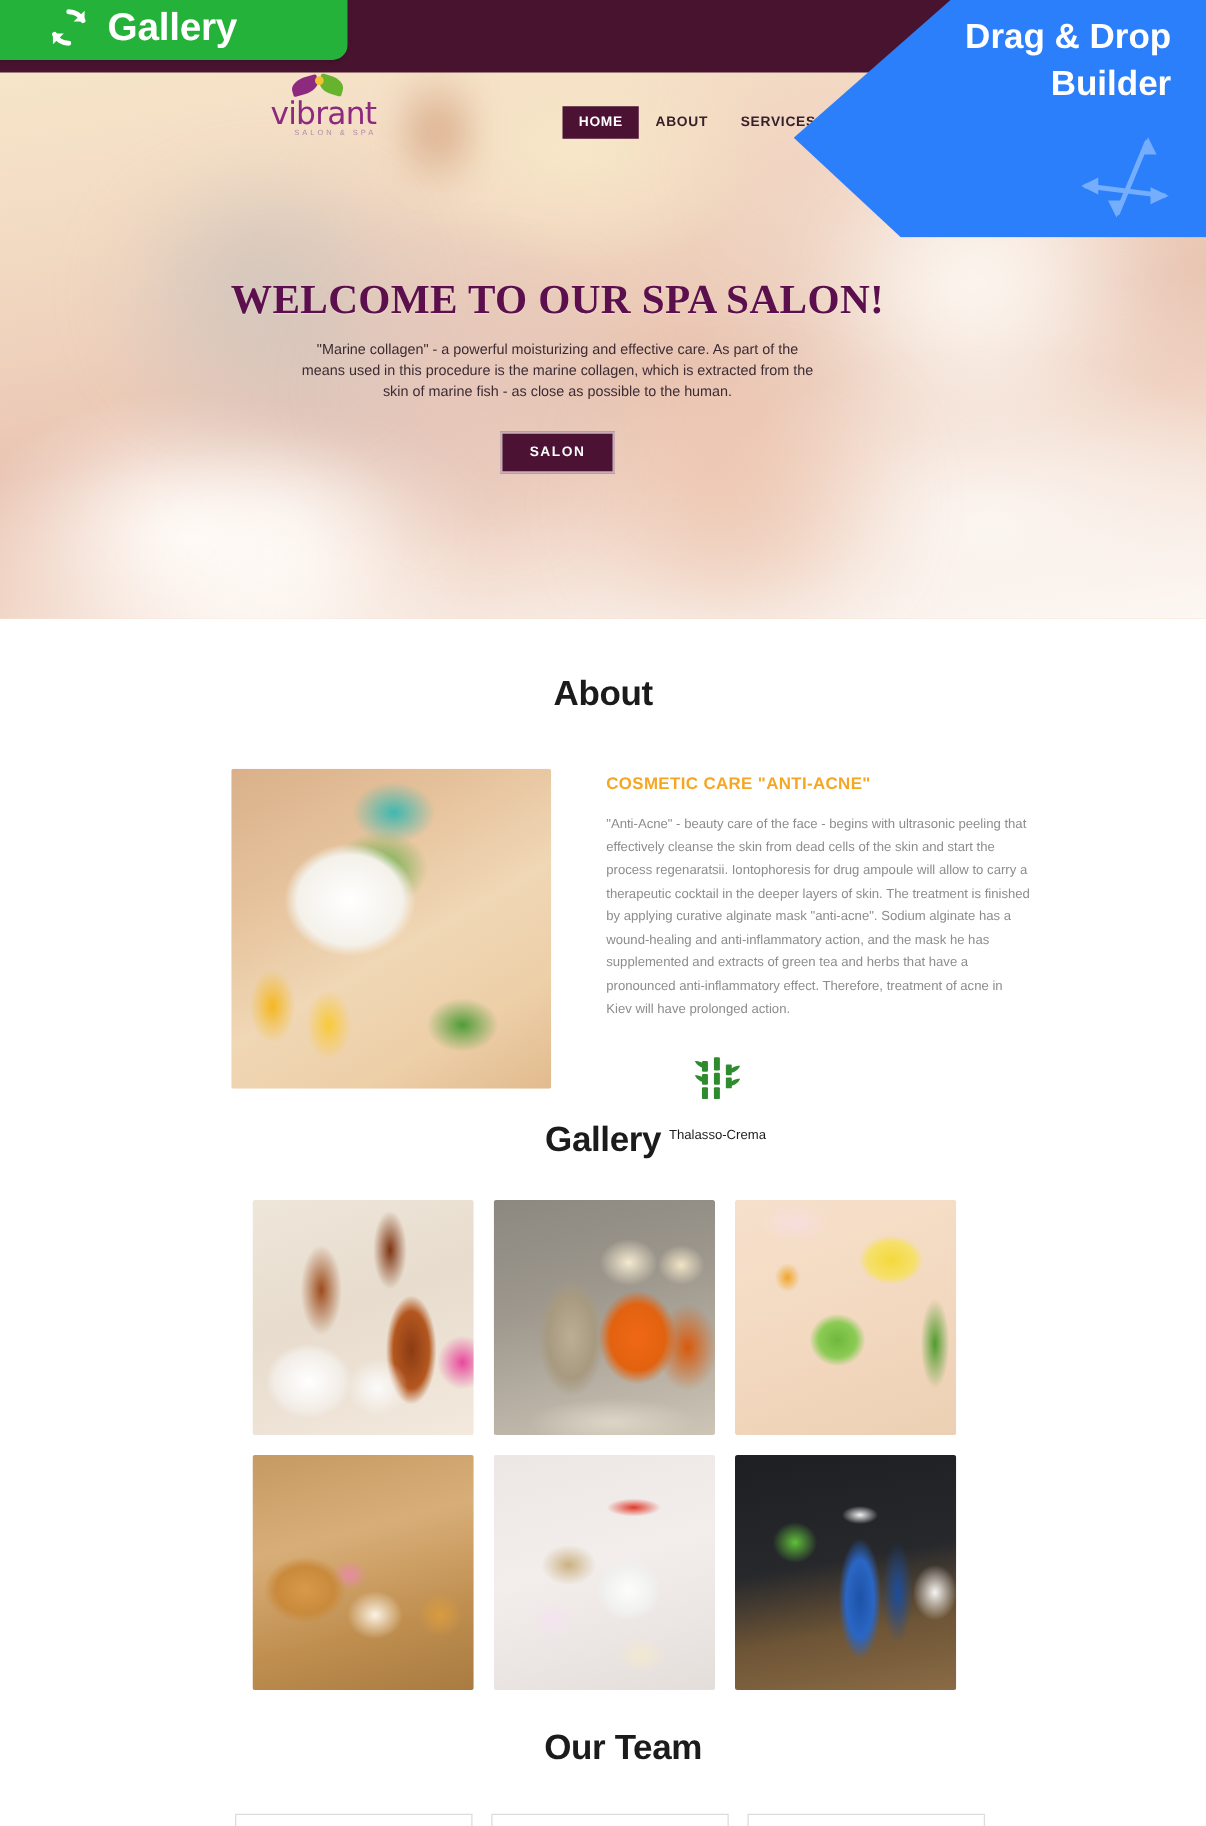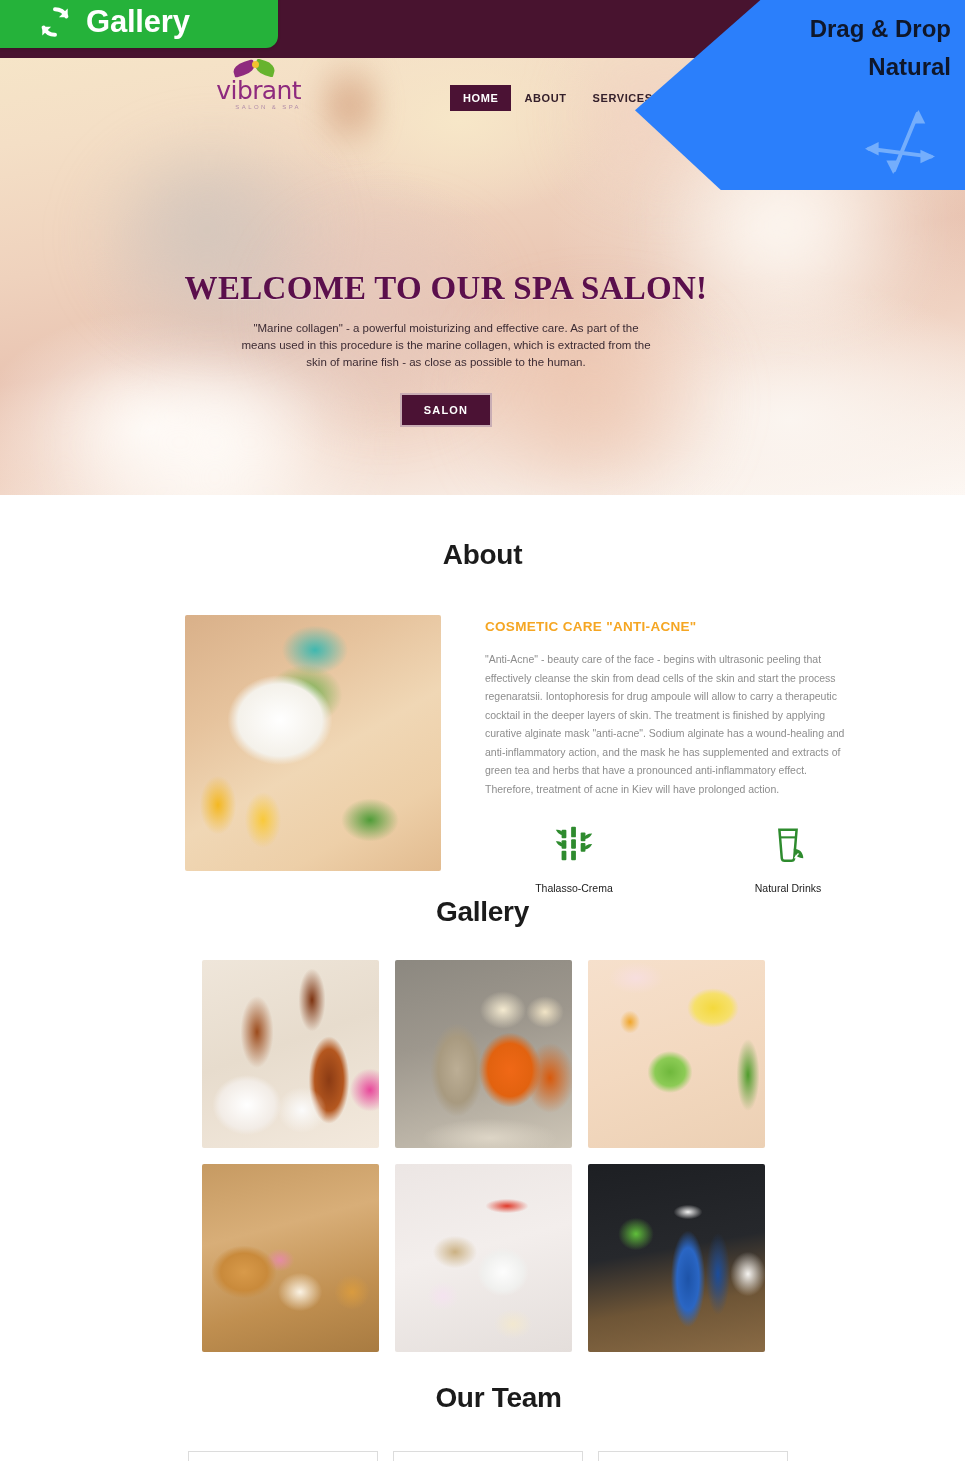--- a/index.html
+++ b/index.html
@@ -126,21 +126,21 @@
     cursor: pointer;
     margin-top: 12px;
   }
   .nav-item.active {
     background: #4b1234; color: #ffffff;
   }
 
   
   .hero-copy {
     position: absolute; left: 0; top: 222px;
-    width: 892px; text-align: center; z-index: 5; margin-top: 48px;
+    width: 892px; text-align: center; z-index: 5;
   }
   .hero-title {
     font-family: "Liberation Serif", serif;
     font-size: 33px; font-weight: 700;
     color: #5b0f4c; letter-spacing: 0.3px;
     text-shadow: 0 1px 1px rgba(255,255,255,0.35);
   }
   .hero-text {
     margin: 13px auto 0;
     width: 410px;
@@ -176,24 +176,24 @@
   
   .ddb {
     position: absolute; right: 0; top: 0;
     width: 330px; height: 190px;
     z-index: 9;
     clip-path: polygon(100% 0, 100% 100%, 26% 100%, 0 58%, 38% 0);
     background: #2b7ffb;
     overflow: hidden;
   }
   .ddb-text {
-    position: absolute; right: 14px; top: 10px;
+    position: absolute; right: 28px; top: 10px;
     width: 250px; text-align: right;
-    color: #0f172a; font-weight: 700;
-    font-size: 24px; line-height: 38px;
+    color: #ffffff; font-weight: 700;
+    font-size: 28px; line-height: 38px;
   }
   .ddb-arrows {
     position: absolute; right: 26px; bottom: 14px;
     width: 78px; height: 70px;
   }
 
   
   .section-title {
     text-align: center;
     font-size: 28px; font-weight: 700; color: #1b1b1b;
@@ -354,21 +354,21 @@
         <path d="M24 40a16 16 0 0 1-14.4-9" fill="none" stroke="#fff" stroke-width="5" stroke-linecap="round"></path>
         <path d="M40 7v11H29z" fill="#fff"></path>
         <path d="M8 41V30h11z" fill="#fff"></path>
       </svg>
       <span class="updated-label">Gallery</span>
     </div>
 
     <div class="ddb">
       <div class="ddb-text">
         <div>Drag &amp; Drop</div>
-        <div>Natural</div>
+        <div>Builder</div>
       </div>
       <svg class="ddb-arrows" viewBox="0 0 80 72">
         <g stroke="#74aefc" stroke-width="4" stroke-linecap="round" fill="none">
           <line x1="8" y1="44" x2="72" y2="52"></line>
           <line x1="58" y1="8" x2="34" y2="66"></line>
         </g>
         <g fill="#74aefc">
           <path d="M4 44l14-7v14z"></path>
           <path d="M76 52l-15 7v-14z"></path>
           <path d="M59 4l7 14h-14z"></path>
@@ -398,29 +398,20 @@
                 <rect x="29" y="9" width="5" height="9" rx="1"></rect>
                 <rect x="29" y="20" width="5" height="9" rx="1"></rect>
                 <path d="M3 6c5 0 8 2 10 6-5 0-8-2-10-6z"></path>
                 <path d="M3 18c5 0 8 2 10 6-5 0-8-2-10-6z"></path>
                 <path d="M41 10c-5 0-8 2-10 6 5 0 8-2 10-6z"></path>
                 <path d="M41 21c-5 0-8 2-10 6 5 0 8-2 10-6z"></path>
               </g>
             </svg>
             <div class="feature-label">Thalasso-Crema</div>
           </div>
-          <div class="feature">
-            <svg class="feature-icon" viewBox="0 0 44 44">
-              <path d="M13 6h18l-2.5 30a3 3 0 0 1-3 2.6h-7A3 3 0 0 1 15.5 36z" fill="none" stroke="#2e8b2e" stroke-width="2.6"></path>
-              <path d="M13.6 14h16.8" stroke="#2e8b2e" stroke-width="2.2" fill="none"></path>
-              <path d="M28 26c6 0 10 4 10 10-6 0-10-4-10-10z" fill="#2e8b2e"></path>
-              <path d="M33 31c-1.6 1.6-3 3.2-4 5" stroke="#fff" stroke-width="1.4" fill="none"></path>
-            </svg>
-            <div class="feature-label">Natural Drinks</div>
-          </div>
         </div>
       </div>
     </div>
   </section>
 
   <section class="gallery-wrap">
     <h2 class="section-title gallery-title">Gallery</h2>
     <div class="gallery-grid">
       <div class="gallery-cell g1"></div>
       <div class="gallery-cell g2"></div>

